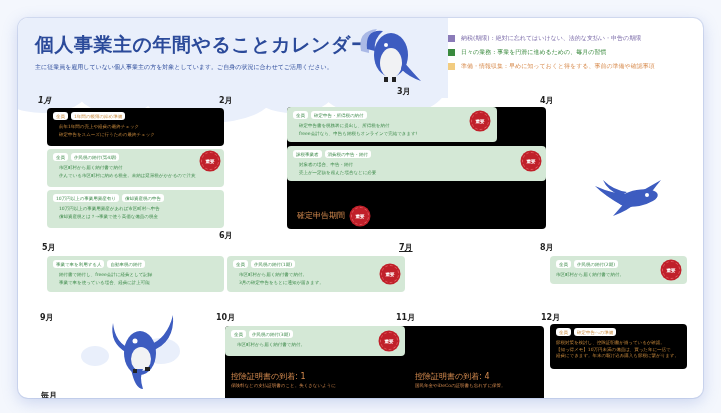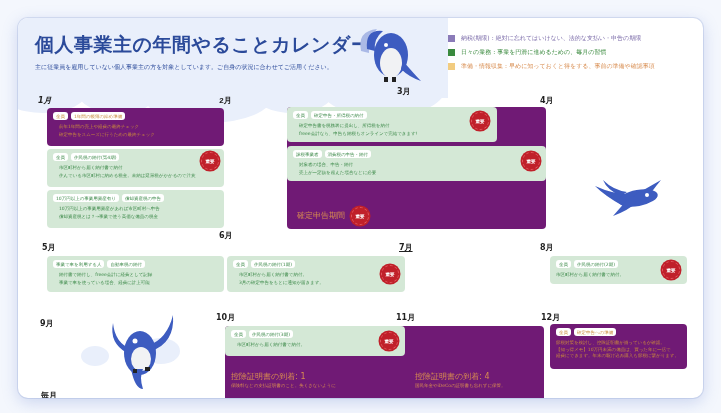--- a/index.html
+++ b/index.html
@@ -39,21 +39,21 @@
   .legend-swatch { width: 7px; height: 7px; margin-right: 6px; }
   .legend-text { font-size: 6px; white-space: nowrap; }
 
   .month {
     position: absolute; font-size: 8px; font-weight: bold; color: #222;
   }
   .card {
     position: absolute; border-radius: 4px; padding: 4px 6px;
   }
   .green { background: #d4e8d6; }
-  .yellow { background: #701a75; }
+  .yellow { background: #000000; }
   .tags { display: flex; gap: 3px; margin-bottom: 3px; }
   .tag {
     background: #ffffff; border-radius: 3px; font-size: 4.5px; padding: 1.5px 3px;
     white-space: nowrap;
   }
   .green .tag { color: #3d8a4a; }
   .yellow .tag { color: #c98a3c; }
   .line { font-size: 4.5px; padding-left: 6px; line-height: 8px; white-space: nowrap; }
   .green .line { color: #3d8a4a; }
   .yellow .line { color: #c98a3c; }
@@ -107,30 +107,30 @@
       <span class="legend-swatch" style="background:#3a8a3e;"></span>
       <span class="legend-text" style="color:#3a8a3e;">日々の業務：事業を円滑に進めるための、毎月の習慣</span>
     </div>
     <div class="legend-row">
       <span class="legend-swatch" style="background:#f2cc80;"></span>
       <span class="legend-text" style="color:#d88d50;">準備・情報収集：早めに知っておくと得をする、事前の準備や確認事項</span>
     </div>
   </div>
 
   <div class="month" style="left:20px;top:77px;font-style:italic;">1月</div>
-  <div class="month" style="left:201px;top:77px;font-family:Liberation Mono, monospace;">2月</div>
+  <div class="month" style="left:201px;top:77px;">2月</div>
   <div class="month" style="left:379px;top:68px;">3月</div>
   <div class="month" style="left:522px;top:77px;">4月</div>
 
   <div class="month" style="left:24px;top:224px;">5月</div>
   <div class="month" style="left:201px;top:212px;">6月</div>
   <div class="month" style="left:381px;top:224px;text-decoration:underline;">7月</div>
   <div class="month" style="left:522px;top:224px;">8月</div>
 
-  <div class="month" style="left:22px;top:300px;text-align:center;">9月</div>
+  <div class="month" style="left:22px;top:294px;text-align:center;">9月</div>
   <div class="month" style="left:198px;top:294px;">10月</div>
   <div class="month" style="left:378px;top:294px;">11月</div>
   <div class="month" style="left:523px;top:294px;">12月</div>
   <div class="month" style="left:23px;top:372px;font-family:Liberation Mono, monospace;">毎月</div>
 
   <div class="card yellow" style="left:29px;top:90px;width:177px;height:38px;">
     <div class="tags">
       <span class="tag">全員</span>
       <span class="tag">1年間の帳簿の締め準備</span>
     </div>

